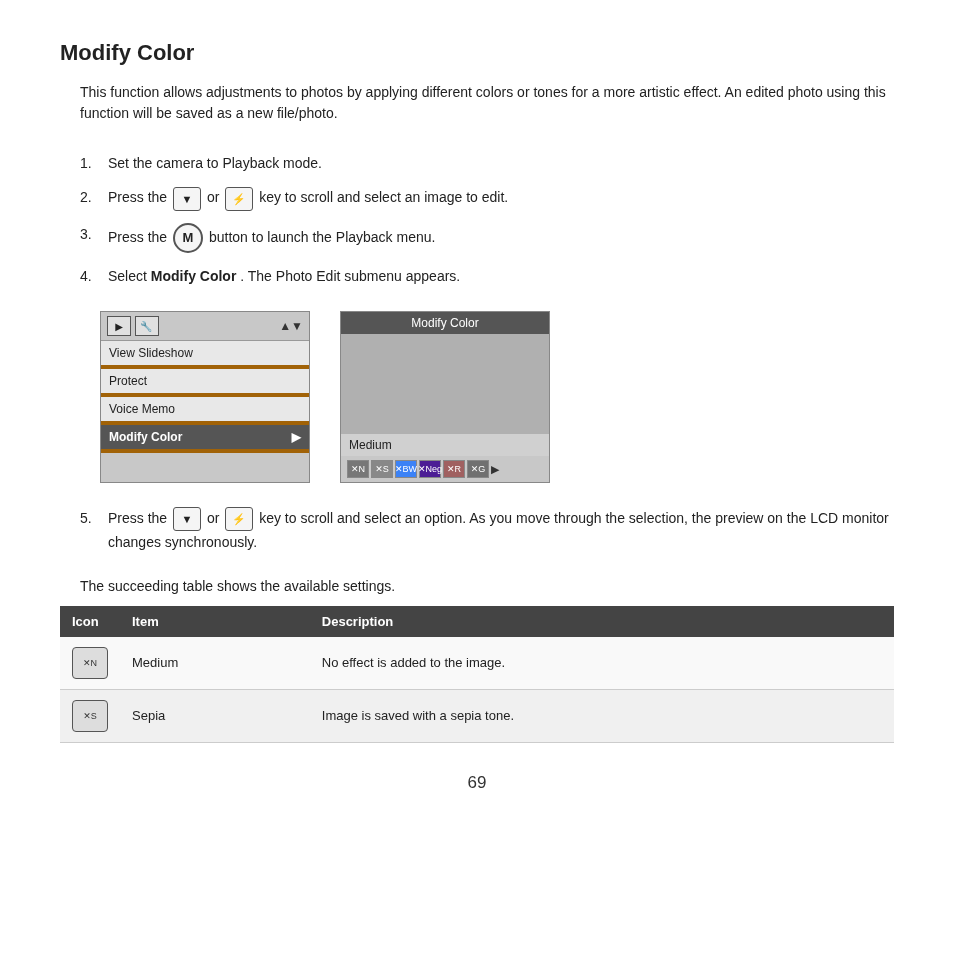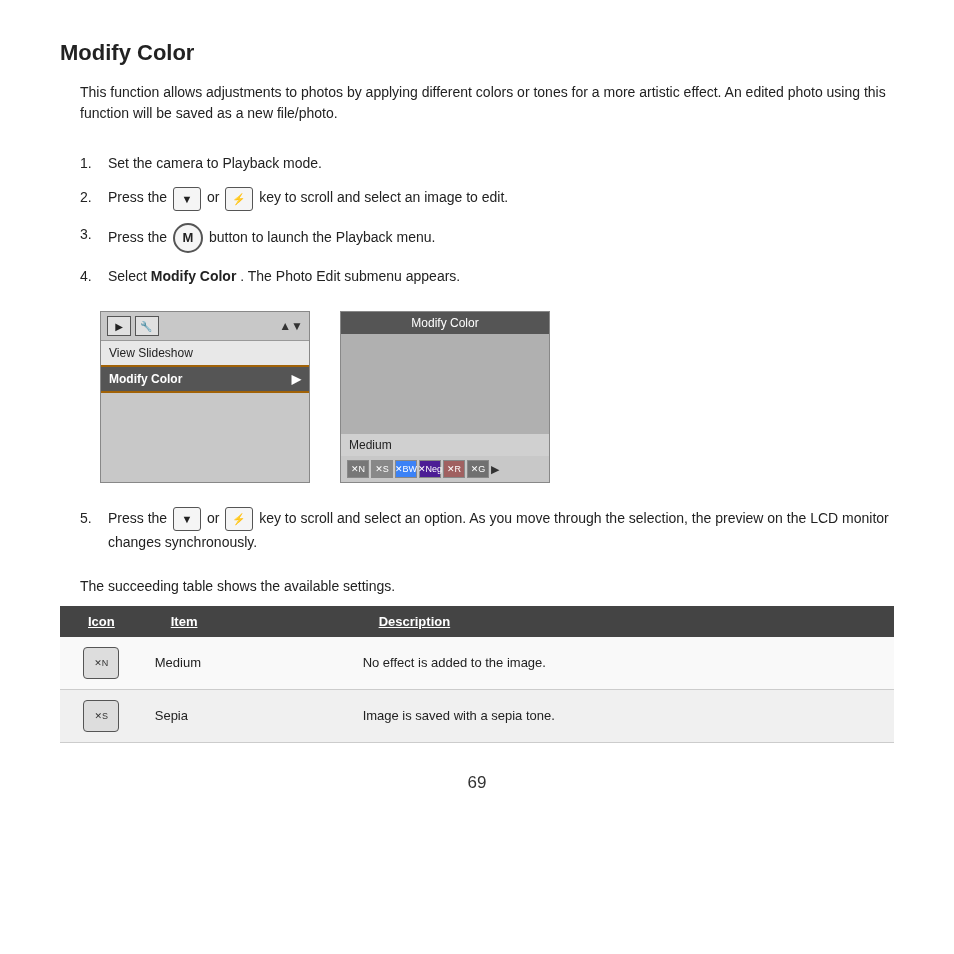--- a/index.html
+++ b/index.html
@@ -100,21 +100,21 @@
       justify-content: center;
       font-size: 10px;
     }
     .menu-arrows {
       font-size: 12px;
       color: #333;
     }
     .menu-item {
       padding: 5px 8px;
       background: #e8e8e8;
-      border-bottom: 2px solid #a16207;
+      border-bottom: 4px solid #a16207;
       color: #222;
       font-size: 12px;
     }
     .menu-item.selected {
       background: #555;
       color: #fff;
       font-weight: bold;
     }
     .menu-item-with-arrow {
       display: flex;
@@ -172,25 +172,24 @@
     table {
       width: 100%;
       border-collapse: collapse;
       margin-top: 4px;
     }
     thead tr {
       background: #444;
       color: #fff;
     }
     thead th {
-      padding: 8px 28px;
+      padding: 8px 12px;
       text-align: left;
       font-size: 13px;
       font-weight: bold;
-      text-decoration: underline;
     }
     tbody tr {
       border-bottom: 1px solid #ccc;
       background: #f9f9f9;
     }
     tbody tr:nth-child(even) {
       background: #f0f0f0;
     }
     tbody td {
       padding: 10px 12px;
@@ -275,20 +274,22 @@
 
   <div class="menu-screenshot">
     <div class="menu-top-bar">
       <div class="menu-top-icons">
         <div class="menu-top-icon">▶</div>
         <div class="menu-top-icon">🔧</div>
       </div>
       <div class="menu-arrows">▲▼</div>
     </div>
     <div class="menu-item">View Slideshow</div>
+    <div class="menu-item">Protect</div>
+    <div class="menu-item">Voice Memo</div>
     <div class="menu-item selected menu-item-with-arrow">
       <span>Modify Color</span>
       <span>▶</span>
     </div>
   </div>
 
   <div class="preview-screenshot">
     <div class="preview-title-bar">Modify Color</div>
     <div class="preview-image-area"></div>
     <div class="preview-label">Medium</div>

